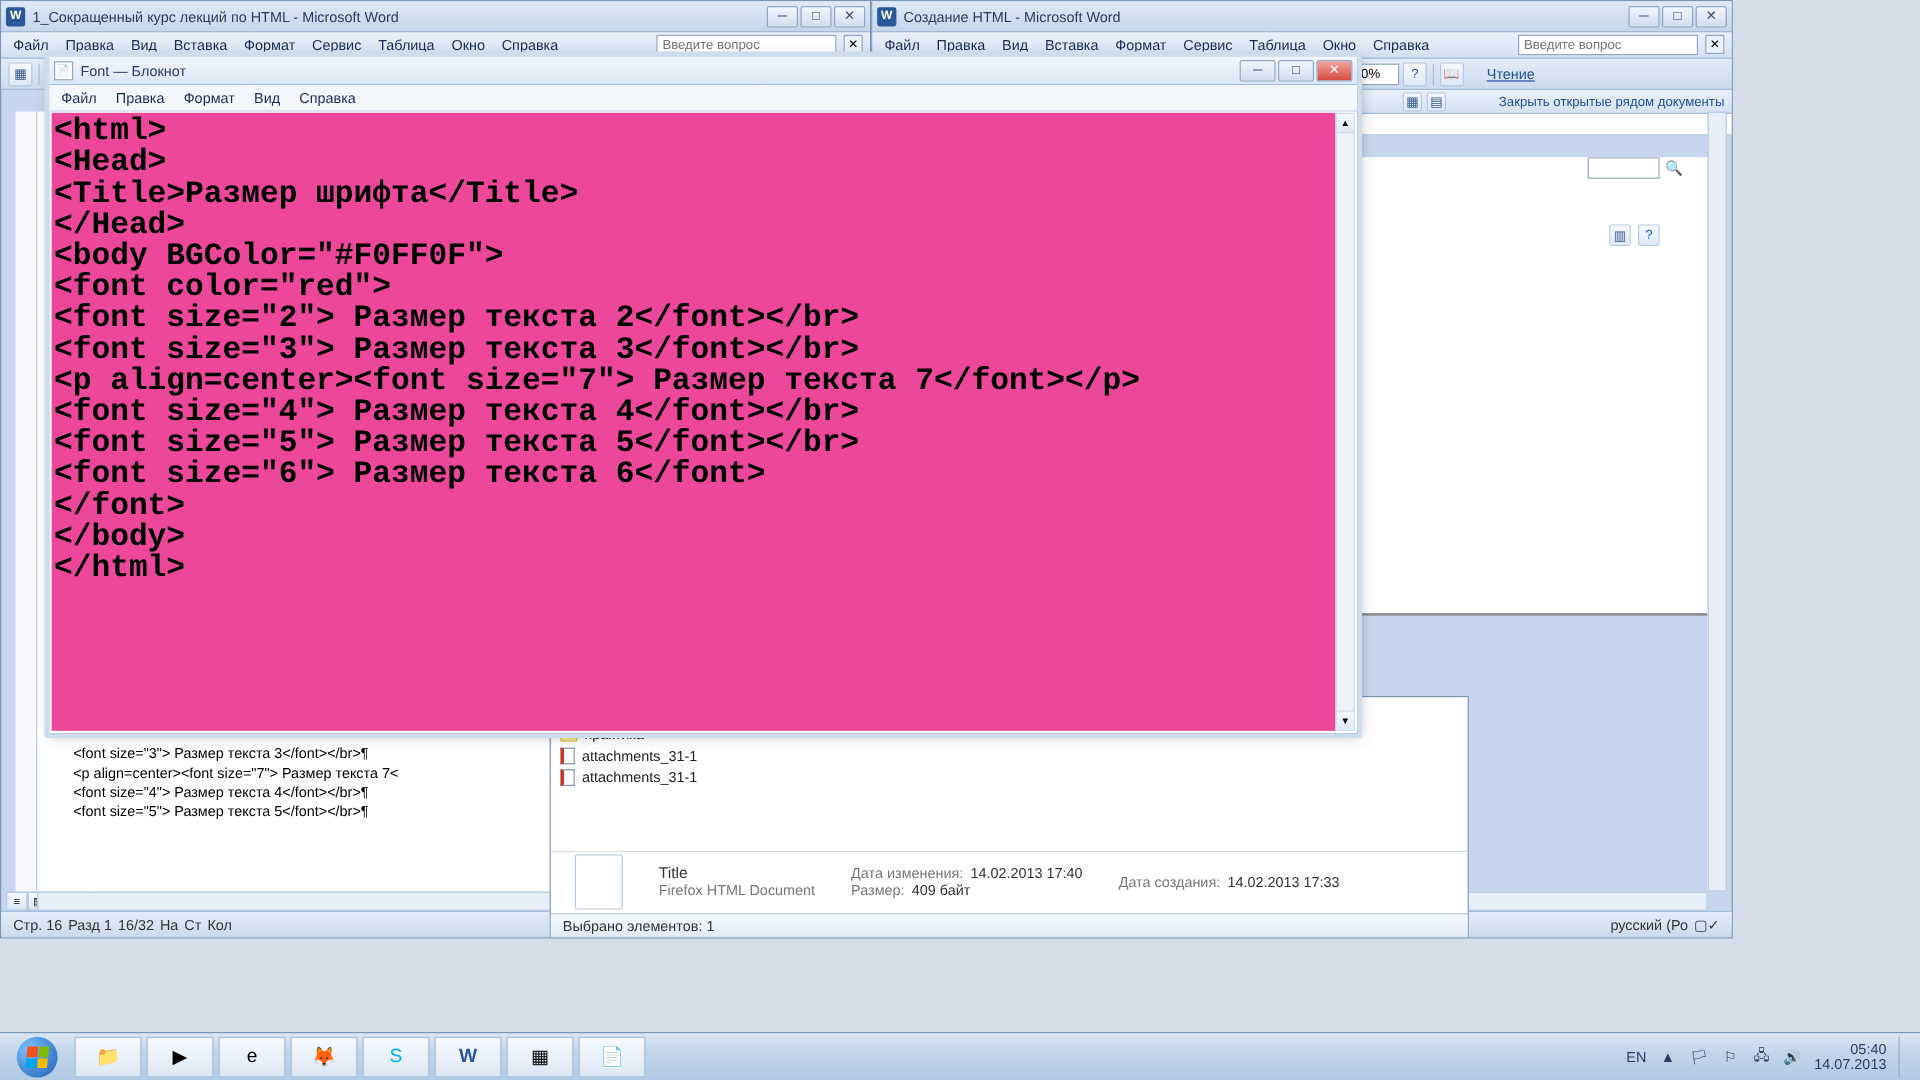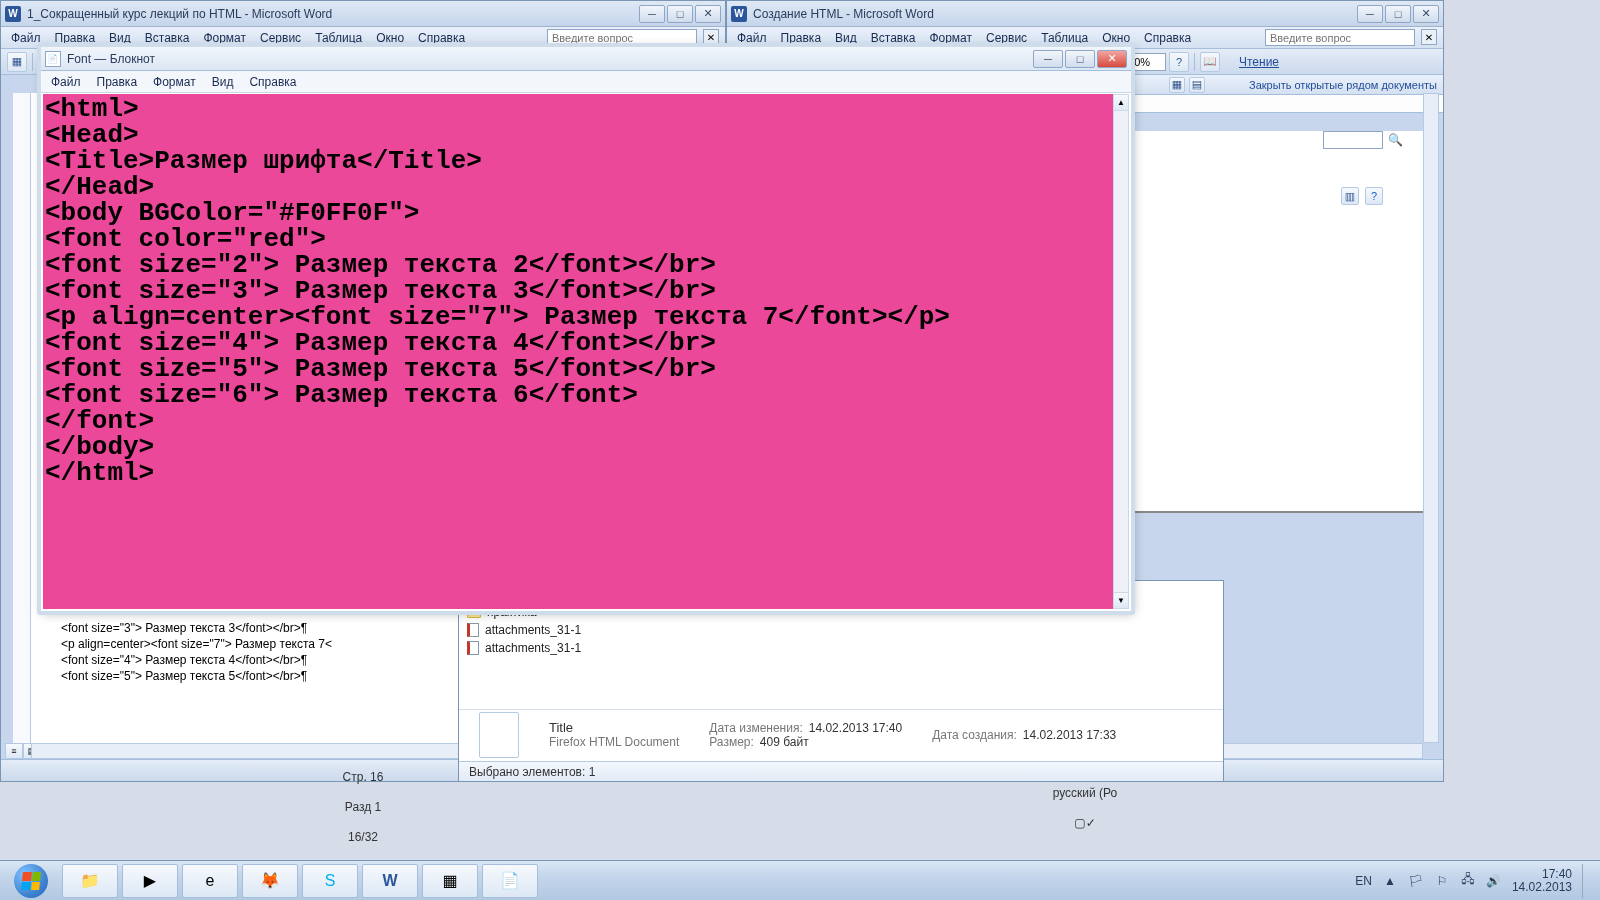--- a/index.html
+++ b/index.html
@@ -26,21 +26,21 @@
 .reading-link { color:#254e9a; text-decoration:underline; margin-left:16px; }
 
 .close-panel { height:20px; background:linear-gradient(#e9f0fa,#d4e1f1); border-bottom:1px solid #a5bedb; display:flex; align-items:center; justify-content:flex-end; padding:0 6px; gap:4px; }
 .close-panel span { font-size:11px; color:#254e9a;margin-left:40px; }
 
 .word-ruler { height:18px; background:#fdfdfd; border-bottom:1px solid #a5bedb; font-size:8px; color:#555; display:flex; align-items:center; padding-left:30px; gap:50px; overflow:hidden; }
 
 .word-content { background:#fff; position:absolute; left:30px; right:20px; top:92px; bottom:32px; overflow:hidden; padding:8px 30px; font-family:"Times New Roman",serif; font-size:15px; color:#000; }
 .word-content p { margin:2px 0; }
 
-.word-status { position:absolute; left:0; right:0; bottom:0; height:22px; background:linear-gradient(#e4ecf7,#cbdaed); border-top:1px solid #a5bedb; display:flex; align-items:center; gap:16px; padding:10px 10px; font-size:11px; color:#333;flex-direction:column; }
+.word-status { position:absolute; left:0; right:0; bottom:0; height:22px; background:linear-gradient(#e4ecf7,#cbdaed); border-top:1px solid #a5bedb; display:flex; align-items:center; gap:5px; padding:0 10px; font-size:11px; color:#333; }
 .word-status .spacer { flex:1; }
 .word-scrollh { position:absolute; left:30px; right:20px; bottom:22px; height:16px; background:#e8eef7; border:1px solid #b5c9e2; }
 .word-scrollv { position:absolute; right:4px; top:92px; bottom:38px; width:16px; background:#e8eef7; border:1px solid #b5c9e2; }
 .left-ruler { position:absolute; left:12px; top:92px; bottom:38px; width:18px; background:#f7f9fc; border-right:1px solid #b5c9e2; }
 .view-btns { position:absolute; left:4px; bottom:22px; height:16px; display:flex; }
 .view-btns div { width:18px; height:16px; background:linear-gradient(#f6f9fd,#dde8f5); border:1px solid #b5c9e2; font-size:9px; display:flex; align-items:center; justify-content:center; }
 
 
 .notepad-win { position:absolute; left:40px; top:46px; width:1092px; height:566px; background:#fff; border:1px solid #4b6f9e; box-shadow:2px 2px 10px rgba(0,0,0,0.25); }
 .np-outer { position:absolute; inset:-4px; border:4px solid #cfdceb; border-radius:3px; pointer-events:none; }
@@ -332,18 +332,18 @@
   <div class="task-item">▦</div>
   <div class="task-item">📄</div>
   <div class="sys-tray">
     <span>EN</span>
     <div class="ico">▲</div>
     <div class="ico">🏳</div>
     <div class="ico">⚐</div>
     <div class="ico">🖧</div>
     <div class="ico">🔊</div>
     <div class="clock">
-      <div>17:40</div>
-      <div>14.02.2013</div>
+      <div>05:40</div>
+      <div>14.07.2013</div>
     </div>
     <div style="width:8px;height:34px;border-left:1px solid #9ab;"></div>
   </div>
 </div>
 
 </body></html>

